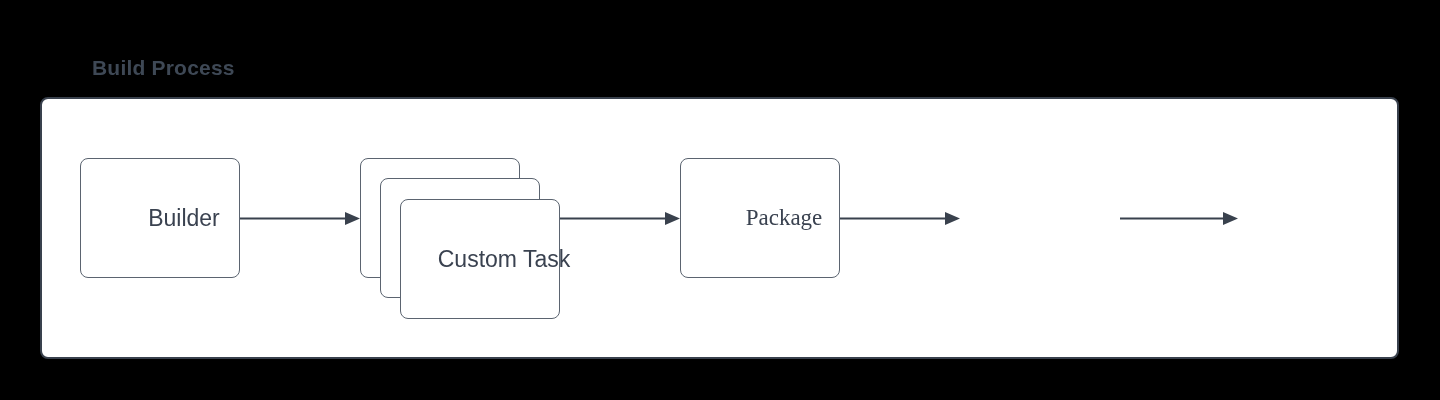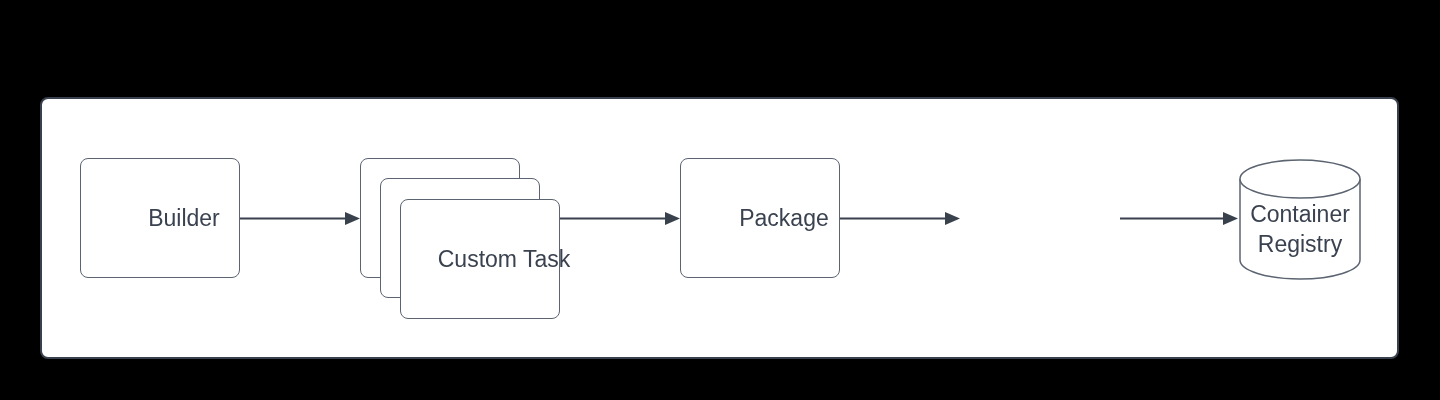--- a/index.html
+++ b/index.html
@@ -48,21 +48,21 @@
   }
   .node-label {
     font-size: 23px;
     color: #3a4250;
     text-align: center;
     white-space: nowrap;
   }
   .process { width: 160px; height: 120px; }
 
   .node-builder  { left: 80px;  top: 158px; }
-  .node-package  { left: 680px; top: 158px; }
+  .node-package  { left: 680px; top: 158px; font-family: Liberation Serif, serif; }
   .node-publish  { left: 960px; top: 158px; }
 
   .card-back   { left: 360px; top: 158px; }
   .card-middle { left: 380px; top: 178px; }
   .card-front  { left: 400px; top: 199px; }
 
   .node-registry {
     position: absolute;
     left: 1238px;
     top: 158px;
@@ -88,20 +88,21 @@
     width: 1440px;
     height: 400px;
     pointer-events: none;
   }
 </style>
 </head>
 <body>
 
 <div class="stage">
 
+  <div class="diagram-title">Build Process</div>
 
   <div class="panel"></div>
 
   <div class="node process node-builder">
     <span class="node-label">Builder</span>
   </div>
 
   <div class="node process card-back">
     <span class="node-label">Custom Task</span>
   </div>
@@ -110,27 +111,20 @@
   </div>
   <div class="node process card-front">
     <span class="node-label">Custom Task</span>
   </div>
 
   <div class="node process node-package">
     <span class="node-label">Package</span>
   </div>
 
 
-  <div class="node-registry">
-    <svg class="cylinder-svg" width="124" height="123" viewBox="0 0 124 123">
-      <path d="M 2 21 L 2 102 A 60 19 0 0 0 122 102 L 122 21" fill="#ffffff" stroke="#5b6470" stroke-width="1.5"></path>
-      <ellipse cx="62" cy="21" rx="60" ry="19" fill="#ffffff" stroke="#5b6470" stroke-width="1.5"></ellipse>
-    </svg>
-    <div class="registry-label">Container Registry</div>
-  </div>
 
   <svg class="connectors" width="1440" height="400" viewBox="0 0 1440 400">
     <g>
       <line x1="240" y1="218.5" x2="346" y2="218.5" stroke="#39414d" stroke-width="2"></line>
       <polygon points="345,212 360,218.5 345,225" fill="#39414d"></polygon>
     </g>
     <g>
       <line x1="560" y1="218.5" x2="666" y2="218.5" stroke="#39414d" stroke-width="2"></line>
       <polygon points="665,212 680,218.5 665,225" fill="#39414d"></polygon>
     </g>

